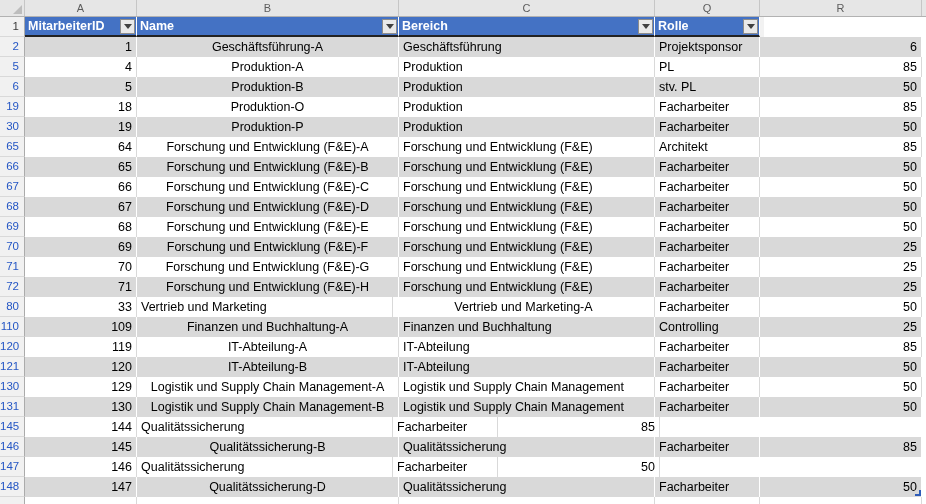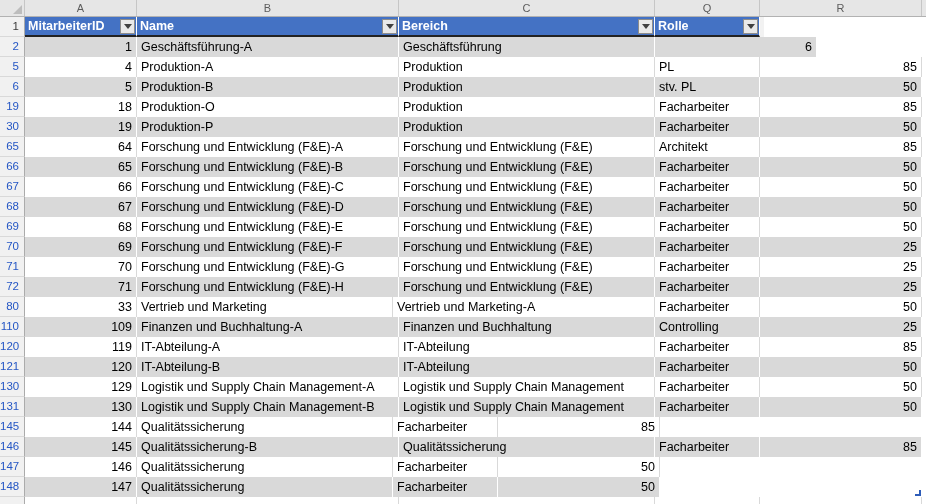--- a/index.html
+++ b/index.html
@@ -2,21 +2,21 @@
 <html><head>
 <meta charset="utf-8">
 <style>
   html,body{margin:0;padding:0;overflow:hidden;background:#fff;}
   .sheet{
     position:relative;width:926px;height:504px;background:#fff;
     font-family:"Liberation Sans",sans-serif;color:#000;
     -webkit-font-smoothing:antialiased;
   }
   
-  .wg{width:25px;}  .ca{width:112px;} .cb{width:262px;}
+  .wg{width:25px;}  .ca{width:112px;} .cb{width:262px;text-align:center;}
   .cc{width:256px;} .cq{width:105px;} .cr{width:162px;}
   .sliver{width:4px;background:#fff;flex:0 0 auto;}
   .wg,.ca,.cb,.cc,.cq,.cr{flex:0 0 auto;box-sizing:border-box;}
 
   
   .collets{display:flex;height:17px;background:#E6E6E6;border-bottom:1px solid #B2B2B2;box-sizing:border-box;}
   .corner{position:relative;background:#E6E6E6;border-right:1px solid #C6C6C6;}
   .corner-tri{position:absolute;right:2px;bottom:2px;width:0;height:0;
     border-left:9px solid transparent;border-bottom:9px solid #BDBDBD;}
   .collet{font-size:11px;color:#5C5C5C;text-align:center;line-height:16px;
@@ -101,20 +101,21 @@
     </div>
     <div class="sliver hsliver"></div>
   </div>
 
   <div>
       <div class="row band">
     <div class="gutter wg">2</div>
     <div class="cell ca num">1</div>
     <div class="cell cb">Geschäftsführung-A</div>
     <div class="cell cc">Geschäftsführung</div>
+    <div class="cell cq">Projektsponsor</div>
     <div class="cell cr num">6</div>
     <div class="sliver"></div>
   </div>
       <div class="row plain">
     <div class="gutter wg">5</div>
     <div class="cell ca num">4</div>
     <div class="cell cb">Produktion-A</div>
     <div class="cell cc">Produktion</div>
     <div class="cell cq">PL</div>
     <div class="cell cr num">85</div>
@@ -294,20 +295,21 @@
     <div class="gutter wg">147</div>
     <div class="cell ca num">146</div>
     <div class="cell cc">Qualitätssicherung</div>
     <div class="cell cq">Facharbeiter</div>
     <div class="cell cr num">50</div>
     <div class="sliver"></div>
   </div>
       <div class="row band">
     <div class="gutter wg">148</div>
     <div class="cell ca num">147</div>
+    <div class="cell cb">Qualitätssicherung-D</div>
     <div class="cell cc">Qualitätssicherung</div>
     <div class="cell cq">Facharbeiter</div>
     <div class="cell cr num">50</div>
     <div class="sliver"></div>
   </div>
     </div>
 
   <div class="row partial-row">
     <div class="gutter wg"></div>
     <div class="cell ca"></div>

